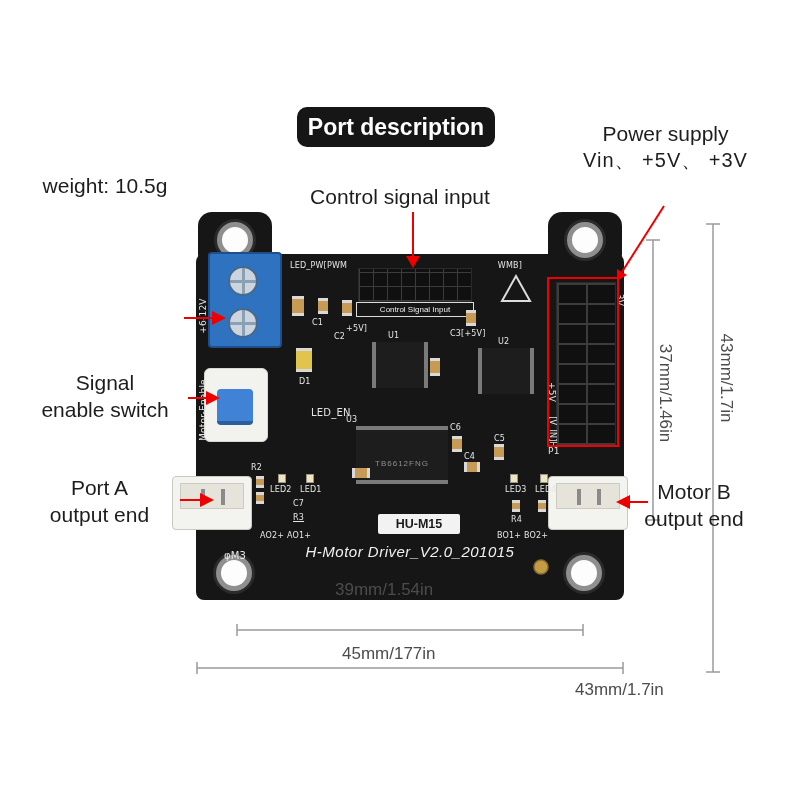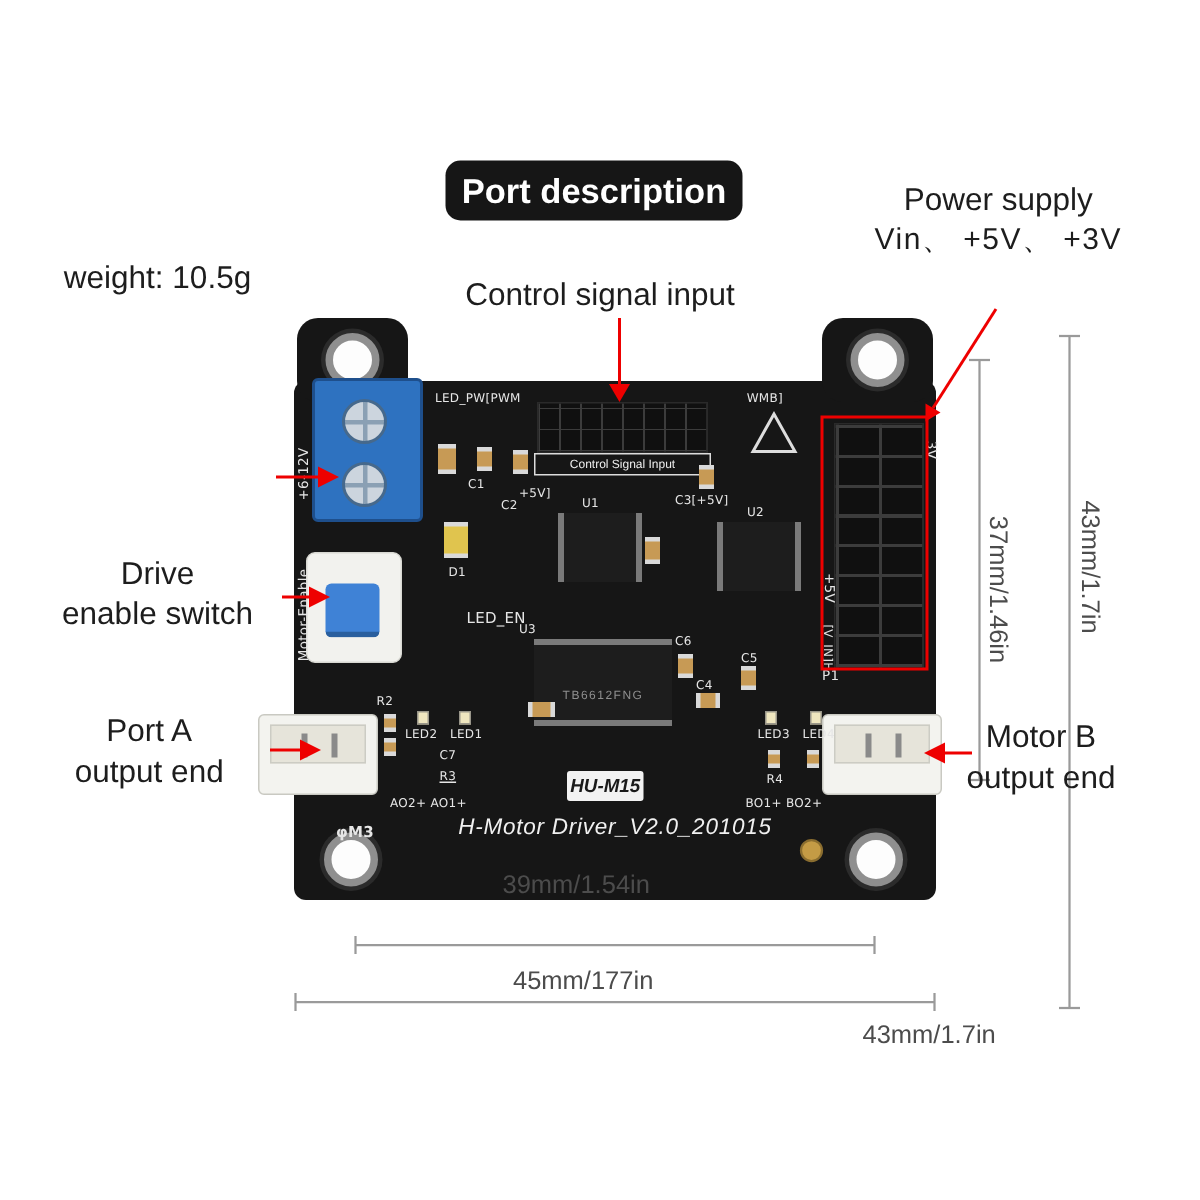--- a/index.html
+++ b/index.html
@@ -54,42 +54,42 @@
   .smd-v{position:absolute;background:#c79a55;border-top:3px solid #d9d9d9;
          border-bottom:3px solid #d9d9d9;box-sizing:border-box;z-index:2;}
   .led-dot{position:absolute;background:#efe6bf;border:1px solid #99968a;box-sizing:border-box;z-index:2;}
   .silk{position:absolute;color:#e6e6e6;font-size:8px;white-space:nowrap;z-index:3;
         font-family:"DejaVu Sans",sans-serif;letter-spacing:.2px;}
   .silk.big{font-size:10px;}
   .silk.rot-ccw{transform:translate(-50%,-50%) rotate(-90deg);}
   .silk.rot-cw{transform:translate(-50%,-50%) rotate(90deg);}
   .pwm-row{position:absolute;left:290px;top:261px;width:232px;display:flex;
            justify-content:space-between;z-index:3;}
-  .model-box{position:absolute;left:378px;top:514px;width:51px;height:20px;background:#f2f2f2;
+  .model-box{position:absolute;left:378px;top:514px;width:82px;height:20px;background:#f2f2f2;
              border-radius:2px;color:#1a1a1a;font-weight:bold;font-size:12.5px;line-height:20px;
-             text-align:center;z-index:3;font-style:italic;}
+             text-align:center;z-index:3;}
   .board-title{position:absolute;left:240px;top:543px;width:340px;text-align:center;color:#f0f0f0;
                font-size:15px;font-style:italic;letter-spacing:.5px;z-index:3;white-space:nowrap;}
   .overlay{position:absolute;left:0;top:0;z-index:5;pointer-events:none;}
 </style>
 </head>
 <body>
 
 <div id="stage">
 
   <div class="badge">Port description</div>
 
   <div class="callout" style="left:20px;top:172px;width:170px;">weight: 10.5g</div>
   <div class="callout" style="left:280px;top:183px;width:240px;">Control signal input</div>
   <div class="callout" style="left:558px;top:120px;width:215px;">
     <div>Power supply</div>
     <div class="sub">Vin、 +5V、 +3V</div>
   </div>
   <div class="callout" style="left:30px;top:369px;width:150px;">
-    <div>Drive</div>
+    <div>Signal</div>
     <div>enable switch</div>
   </div>
   <div class="callout" style="left:22px;top:474px;width:155px;">
     <div>Port A</div>
     <div>output end</div>
   </div>
   <div class="callout" style="left:624px;top:478px;width:140px;">
     <div>Motor B</div>
     <div>output end</div>
   </div>
@@ -176,21 +176,21 @@
   <span class="silk" style="left:251px;top:463px;">R2</span>
   <span class="silk" style="left:270px;top:485px;">LED2</span>
   <span class="silk" style="left:300px;top:485px;">LED1</span>
   <span class="silk" style="left:293px;top:499px;">C7</span>
   <span class="silk" style="left:293px;top:513px;text-decoration:underline;">R3</span>
   <span class="silk" style="left:505px;top:485px;">LED3</span>
   <span class="silk" style="left:535px;top:485px;">LED4</span>
   <span class="silk" style="left:511px;top:515px;">R4</span>
   <span class="silk" style="left:260px;top:531px;">AO2+ AO1+</span>
   <span class="silk" style="left:497px;top:531px;">BO1+ BO2+</span>
-  <span class="silk big" style="left:224px;top:550px;font-weight:bold;">φM3</span>
+  <span class="silk big" style="left:224px;top:550px;">φM3</span>
   <span class="silk rot-ccw" style="left:203px;top:316px;font-size:9px;">+6-12V</span>
   <span class="silk rot-ccw" style="left:203px;top:410px;font-size:9px;">Motor-Enable</span>
   <span class="silk rot-cw" style="left:620px;top:300px;font-size:9px;">3V</span>
   <span class="silk rot-cw" style="left:552px;top:392px;font-size:9px;">+5V</span>
   <span class="silk rot-cw" style="left:552px;top:432px;">[V_IN]H</span>
   <span class="silk" style="left:548px;top:446px;font-size:9px;">P1</span>
 
   <div class="model-box">HU-M15</div>
   <div class="board-title">H-Motor Driver_V2.0_201015</div>
 

